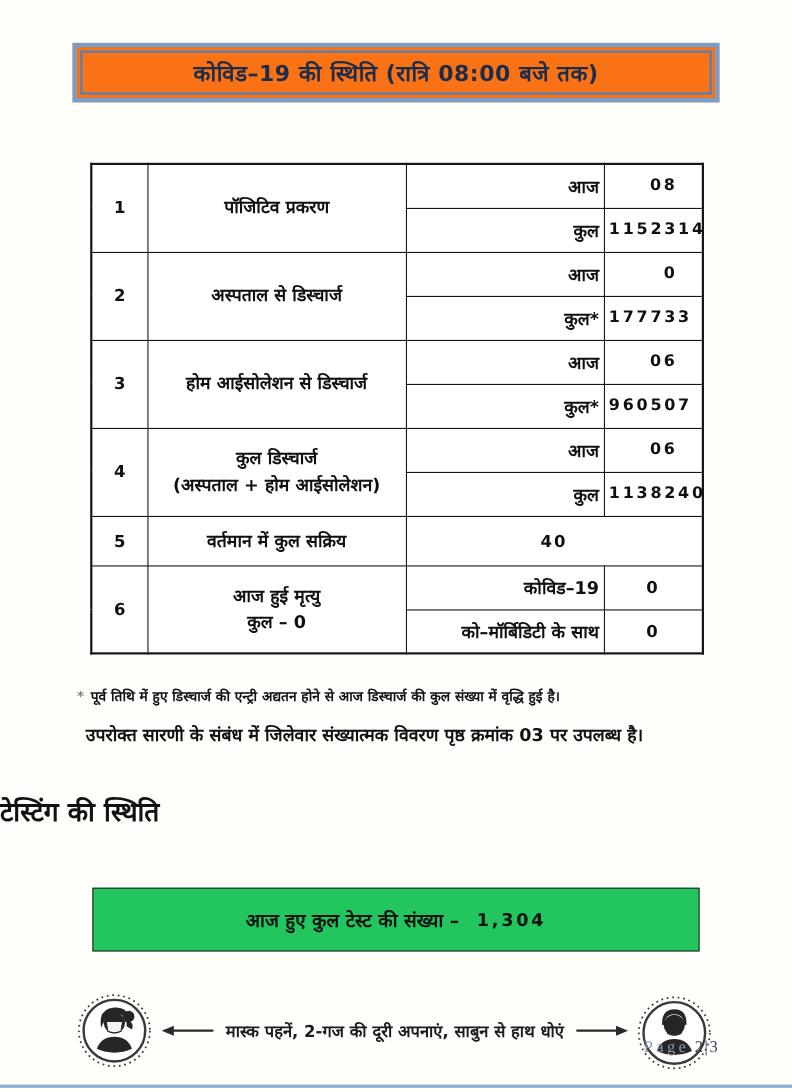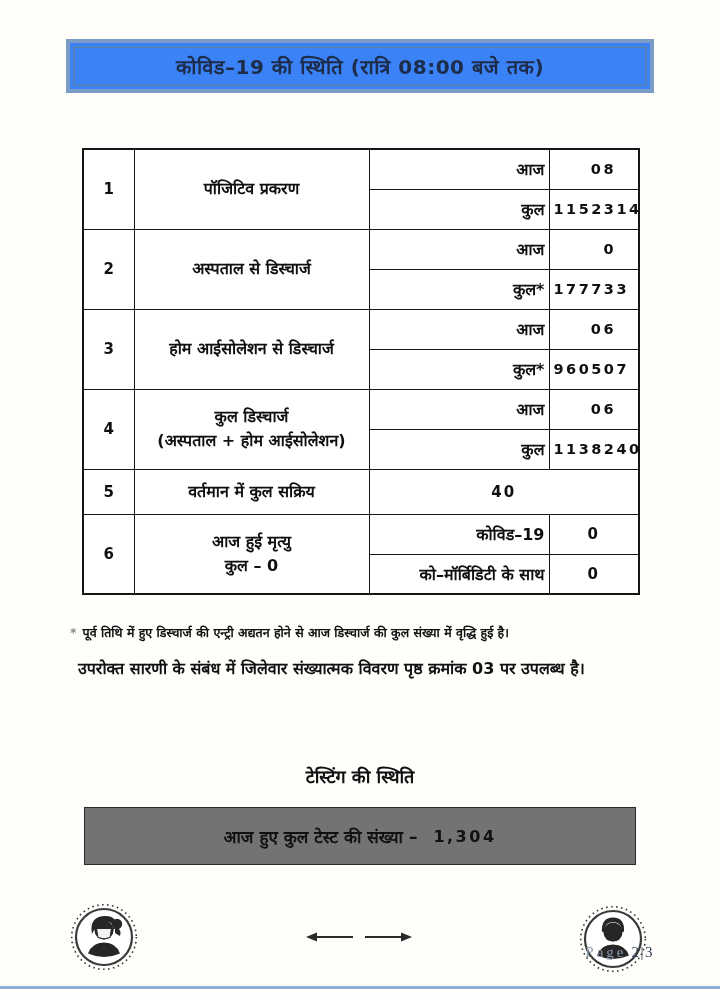--- a/index.html
+++ b/index.html
@@ -7,21 +7,21 @@
     position:relative;
     width:720px;height:993px;
     background:#fffefb;
     font-family:"DejaVu Sans","Liberation Sans",sans-serif;
     overflow:hidden;
     color:#111;
   }
   
   .title-box{
     position:absolute;left:66px;top:39px;width:588px;height:54px;
-    box-sizing:border-box;border:4px solid #7b9cc7;padding:3px;background:#3b82f6;
+    box-sizing:border-box;border:4px solid #7b9cc7;padding:3px;background:#f97316;
   }
   .title-inner{
     width:100%;height:100%;box-sizing:border-box;
     border:2px solid #4f81bd;
     display:flex;align-items:center;justify-content:center;
   }
   .title-text{font-size:20px;font-weight:bold;color:#1d2c49;letter-spacing:.5px;}
 
   
   .covid-table{
@@ -50,26 +50,26 @@
   .footnote .marker{color:#8a8a8a;margin-right:6px;}
 
   
   .note{
     position:absolute;left:78px;top:658px;width:578px;
     font-size:16px;font-weight:bold;line-height:1.4;
   }
 
   
   .testing-heading{
-    position:absolute;left:0;top:764px;width:720px;
-    text-align:center;font-size:18px;font-weight:bold;
+    position:absolute;left:0;top:720px;width:720px;
+    text-align:left;font-size:24px;font-weight:bold;
   }
   .test-box{
     position:absolute;left:84px;top:807px;width:552px;height:58px;
-    box-sizing:border-box;border:1.5px solid #2a2a2a;background:#737373;
+    box-sizing:border-box;border:1.5px solid #2a2a2a;background:#22c55e;
     display:flex;align-items:center;justify-content:center;gap:16px;
   }
   .test-label{font-size:17px;font-weight:bold;}
   .test-value{font-size:16px;font-weight:bold;letter-spacing:2.5px;}
 
   
   .banner-icon{position:absolute;width:68px;height:68px;}
   .banner-icon.left{left:70px;top:903px;}
   .banner-icon.right{left:579px;top:905px;}
   .banner-center{
@@ -205,20 +205,21 @@
   </svg>
 </span>
 
 <div class="banner-center">
   <span class="arrow-wrap">
     <svg width="48" height="12" viewBox="0 0 48 12">
       <line x1="47" y1="6" x2="9" y2="6" stroke="#2a2a2a" stroke-width="2"></line>
       <path d="M0 6 L11 1.5 L11 10.5 Z" fill="#2a2a2a"></path>
     </svg>
   </span>
+  <span class="banner-text">मास्क पहनें, 2-गज की दूरी अपनाएं, साबुन से हाथ धोएं</span>
   <span class="arrow-wrap">
     <svg width="48" height="12" viewBox="0 0 48 12">
       <line x1="1" y1="6" x2="39" y2="6" stroke="#2a2a2a" stroke-width="2"></line>
       <path d="M48 6 L37 1.5 L37 10.5 Z" fill="#2a2a2a"></path>
     </svg>
   </span>
 </div>
 
 <span class="banner-icon right">
   <svg width="68" height="68" viewBox="0 0 68 68">

